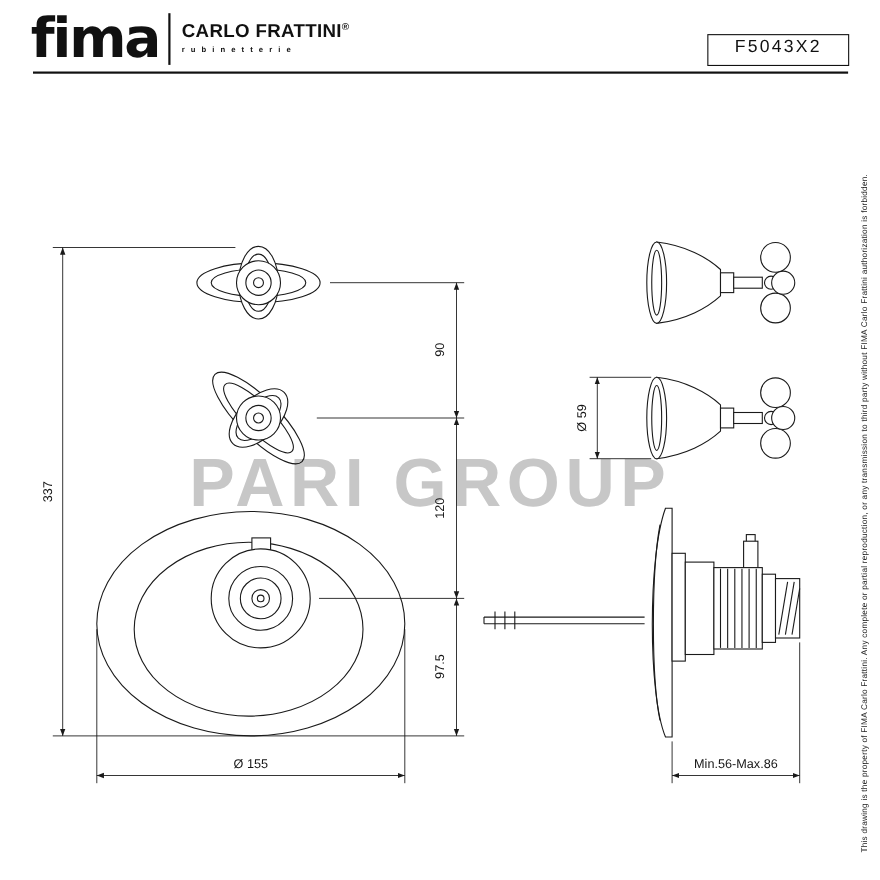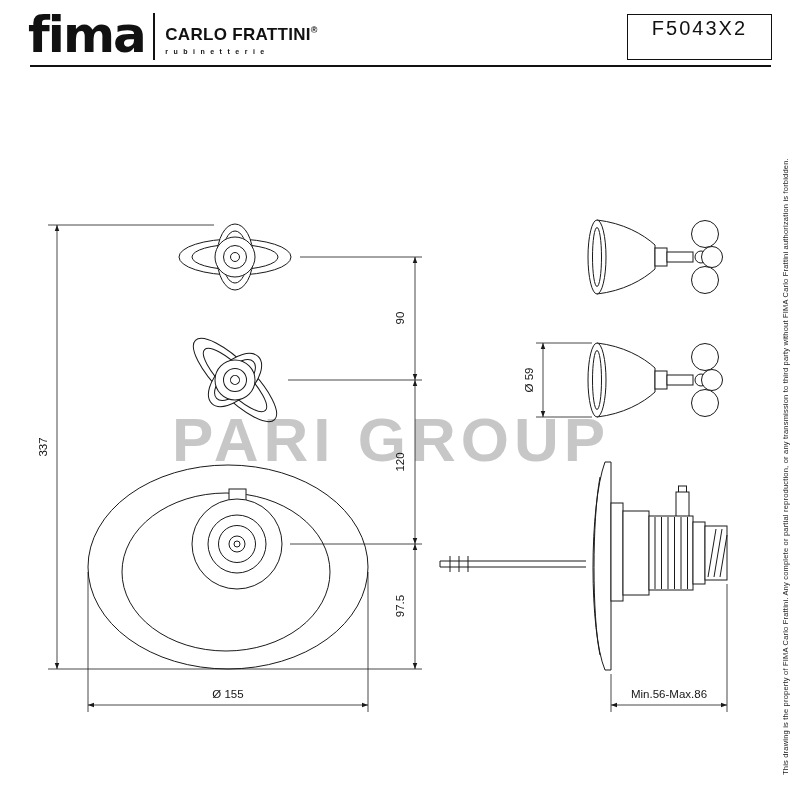--- a/index.html
+++ b/index.html
@@ -3,30 +3,30 @@
 <meta charset="utf-8">
 <style>
   html,body{margin:0;padding:0;}
   body{
     width:800px;height:800px;position:relative;background:#ffffff;
     font-family:"Liberation Sans", sans-serif;color:#111;overflow:hidden;
   }
   
   .header{position:absolute;left:28px;top:10px;right:28px;display:flex;
     justify-content:space-between;z-index:4;}
-  .logo-wrap{display:flex;align-items:center;}
+  .logo-wrap{display:flex;align-items:flex-start;}
   .logo{font-family:"DejaVu Sans", sans-serif;font-weight:bold;font-size:50px;
     line-height:50px;letter-spacing:-2px;color:#111;}
   .logo-bar{width:2.5px;height:47px;background:#111;margin:2px 10px 0 8px;}
   .brand-block{margin-top:9px;}
   .brand{font-size:17px;font-weight:bold;letter-spacing:.3px;white-space:nowrap;}
   .rmark{font-size:9px;vertical-align:super;}
   .brand-sub{font-size:7px;font-weight:bold;letter-spacing:5.5px;margin-top:3px;color:#111;}
-  .code-box{margin-top:4px;border:1.5px solid #111;padding:2px 24px;
-    font-size:20px;letter-spacing:2px;white-space:nowrap;}
+  .code-box{margin-top:21px;border:1.5px solid #111;padding:2px 24px;
+    font-size:16px;letter-spacing:2px;white-space:nowrap;}
   .header-rule{position:absolute;left:30px;top:65px;width:741px;height:2px;
     background:#111;z-index:4;}
   
   .watermark{position:absolute;left:172px;top:358px;font-size:62px;font-weight:bold;
     letter-spacing:5px;color:#c7c7c7;z-index:5;mix-blend-mode:multiply;
     white-space:nowrap;pointer-events:none;margin-top:46px;}
   
   svg.drawing{position:absolute;left:0;top:0;z-index:2;}
   .s{stroke:#1a1a1a;stroke-width:1;fill:none;}
   .f{stroke:#1a1a1a;stroke-width:1;fill:#ffffff;}

